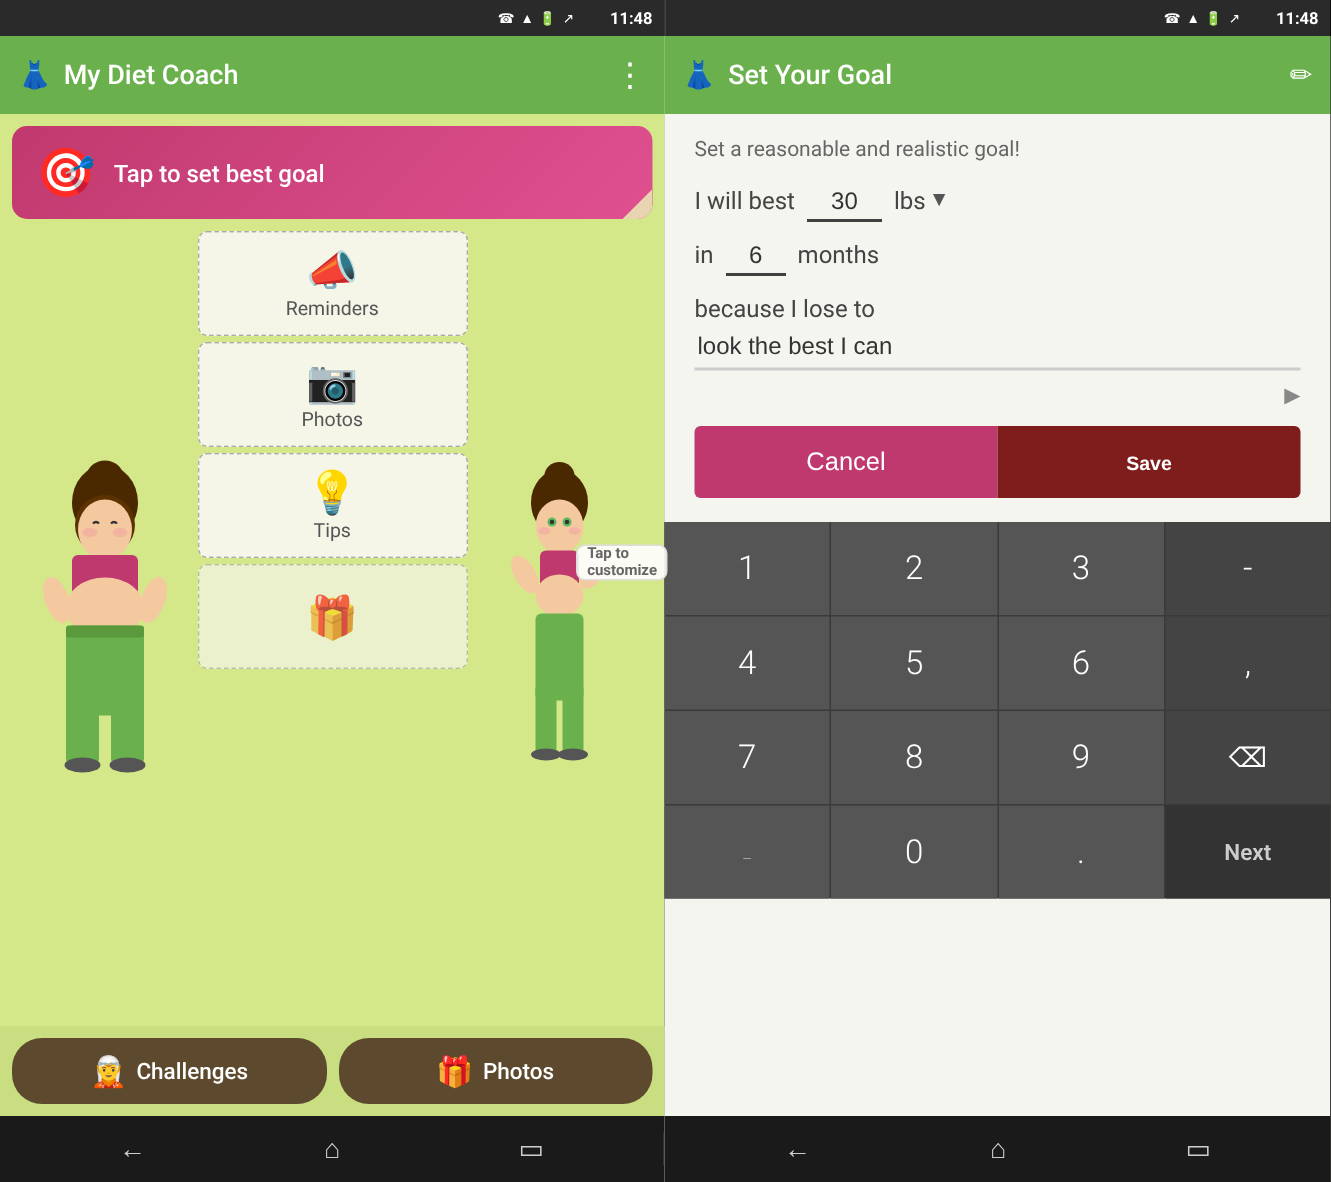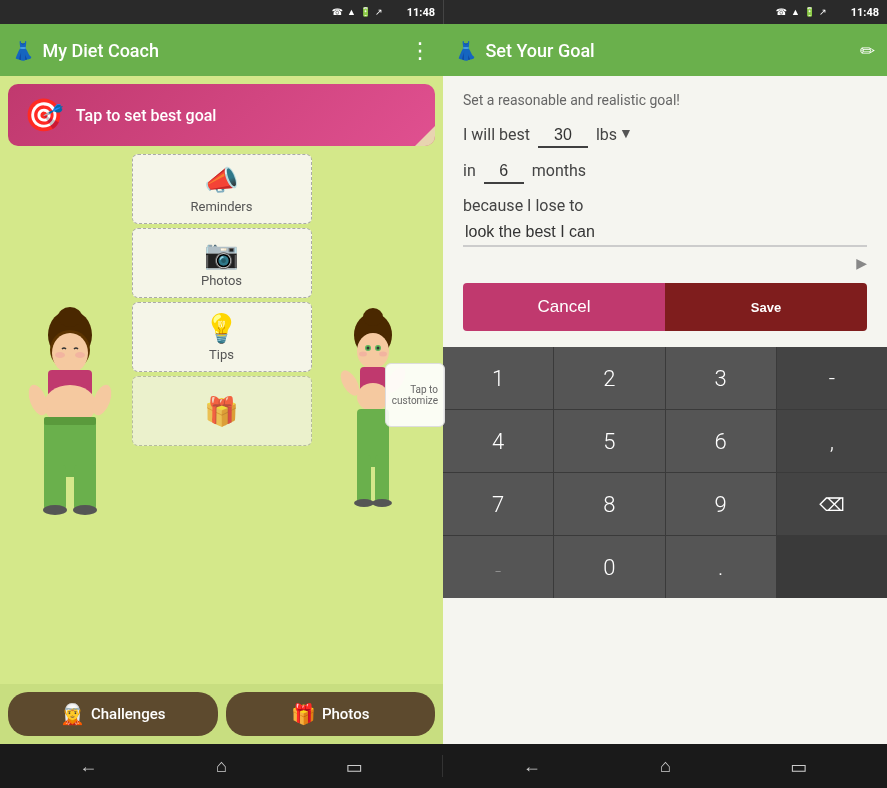--- a/index.html
+++ b/index.html
@@ -134,22 +134,23 @@
     .key-dark { background: #444; }
     .key-next { background: #333; font-size: 16px; font-weight: 500; color: #aaa; }
     .key-delete { background: #444; font-size: 18px; }
     .key-zero { background: #555; }
     .key-dot { background: #555; }
     .key-space { background: #555; font-size: 14px; color: #aaa; }
 
     .tap-customize {
       position: absolute; top: 40%; right: -10px;
       background: rgba(255,255,255,0.9); border-radius: 6px;
-      padding: 20px 6px; font-size: 10px; color: #666; text-align: right;
+      padding: 0 6px; font-size: 10px; color: #666; text-align: left;
       border: 1px solid #ddd;
+      font-weight: bold;
     }
   </style>
 </head>
 <body>
 
 <div class="status-bar">
   <div class="status-bar-left">
     <span class="status-icon">☎</span>
     <span class="status-icon">▲</span>
     <span class="status-icon">🔋</span>
@@ -359,20 +360,21 @@
         <div class="key key-dark">,</div>
 
         <div class="key">7</div>
         <div class="key">8</div>
         <div class="key">9</div>
         <div class="key key-delete">⌫</div>
 
         <div class="key key-space" style="font-size:12px; color:#aaa;">_</div>
         <div class="key key-zero">0</div>
         <div class="key key-dot">.</div>
+        <div class="key key-next" style="font-size:15px; font-weight:600; color:#ccc;">Next</div>
       </div>
     </div>
 
     <div class="nav-bar">
       <div class="nav-bar-right" style="flex:1;">
         <span class="nav-icon">←</span>
         <span class="nav-icon">⌂</span>
         <span class="nav-icon">▭</span>
       </div>
     </div>

